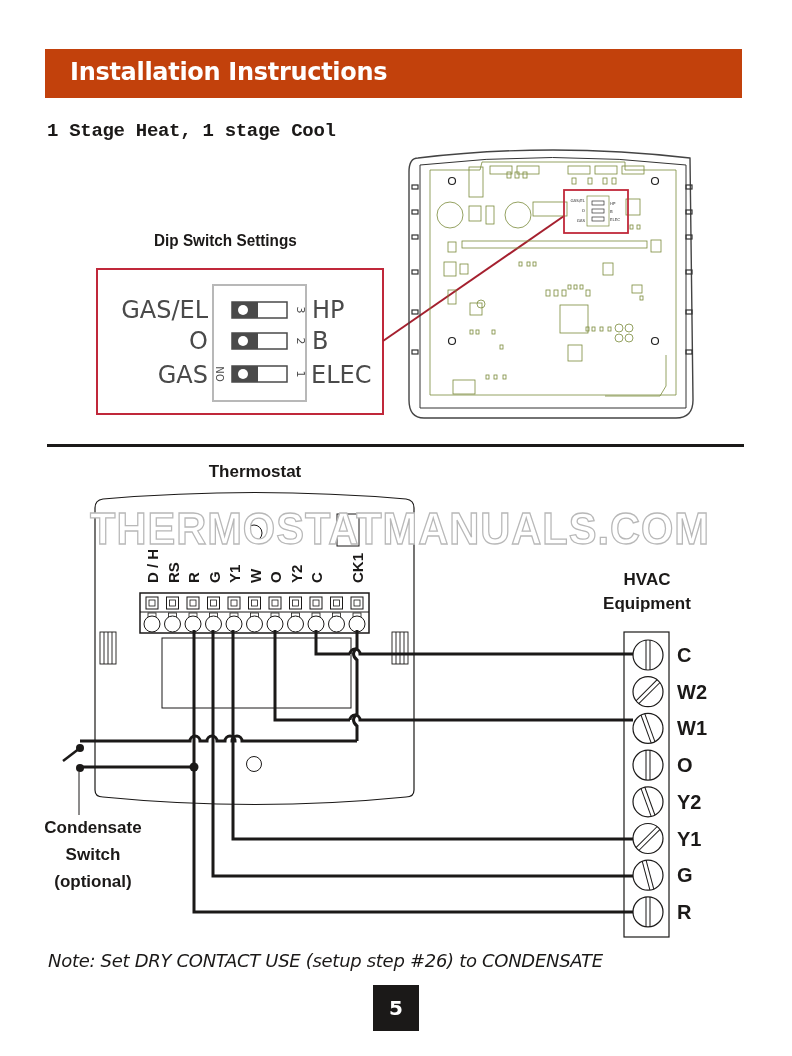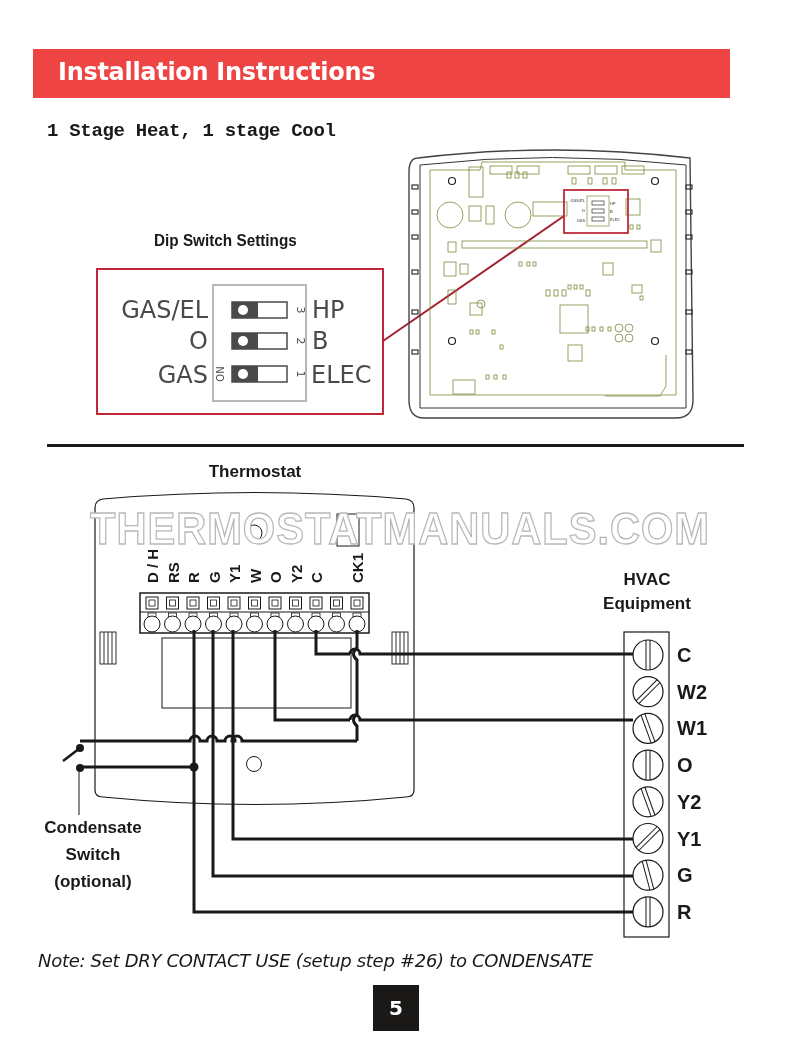--- a/index.html
+++ b/index.html
@@ -1,25 +1,25 @@
 <!DOCTYPE html>
 <html><head>
 <meta charset="utf-8">
 <style>
   html, body { margin: 0; padding: 0; background: #ffffff; }
   body { width: 792px; height: 1056px; position: relative; overflow: hidden; font-family: "DejaVu Sans", sans-serif; color: #1a1a1a; }
-  .header-bar { position: absolute; left: 33px; top: 49px; width: 697px; height: 49px; background: #ef4444; }
+  .header-bar { position: absolute; left: 45px; top: 49px; width: 697px; height: 49px; background: #c2410c; }
   .header-title { position: absolute; left: 25px; top: 9px; color: #fff; font-family: "DejaVu Sans", sans-serif; font-weight: bold; font-size: 24px; letter-spacing: -0.3px; }
   .section-title { position: absolute; left: 47px; top: 120px; font-family: Liberation Mono, monospace; font-weight: bold; font-size: 19px; color: #1b1918; letter-spacing: -0.3px; }
   .dip-title { position: absolute; left: 154px; top: 231px; font-family: "Liberation Sans", sans-serif; font-weight: bold; font-size: 17px; color: #1b1918; transform: scaleX(0.9); transform-origin: left; }
   .diagram-svg { position: absolute; left: 0; top: 0; }
   .divider { position: absolute; left: 47px; top: 444px; width: 697px; height: 3px; background: #1b1918; }
   .lbl { font-family: "Liberation Sans", sans-serif; font-weight: bold; fill: #1b1918; }
   .dip-lbl { font-family: "DejaVu Sans", sans-serif; fill: #4a4a4a; font-size: 24px; }
-  .note { position: absolute; left: 38px; top: 950px; font-family: "DejaVu Sans", sans-serif; font-style: italic; font-size: 18px; color: #1b1918; letter-spacing: -0.3px; }
+  .note { position: absolute; left: 48px; top: 950px; font-family: "DejaVu Sans", sans-serif; font-style: italic; font-size: 18px; color: #1b1918; letter-spacing: -0.3px; }
   .page-num { position: absolute; left: 373px; top: 985px; width: 46px; height: 46px; background: #1b1918; color: #fff; font-family: "DejaVu Sans", sans-serif; font-weight: bold; font-size: 20px; text-align: center; line-height: 46px; }
   .watermark { font-family: "Liberation Sans", sans-serif; font-weight: bold; font-size: 44px; fill: #ffffff; stroke: #b8b8b8; stroke-width: 1.3; letter-spacing: 1px; }
 </style>
 </head>
 <body>
 
 <div class="header-bar">
   <div class="header-title">Installation Instructions</div>
 </div>
 

